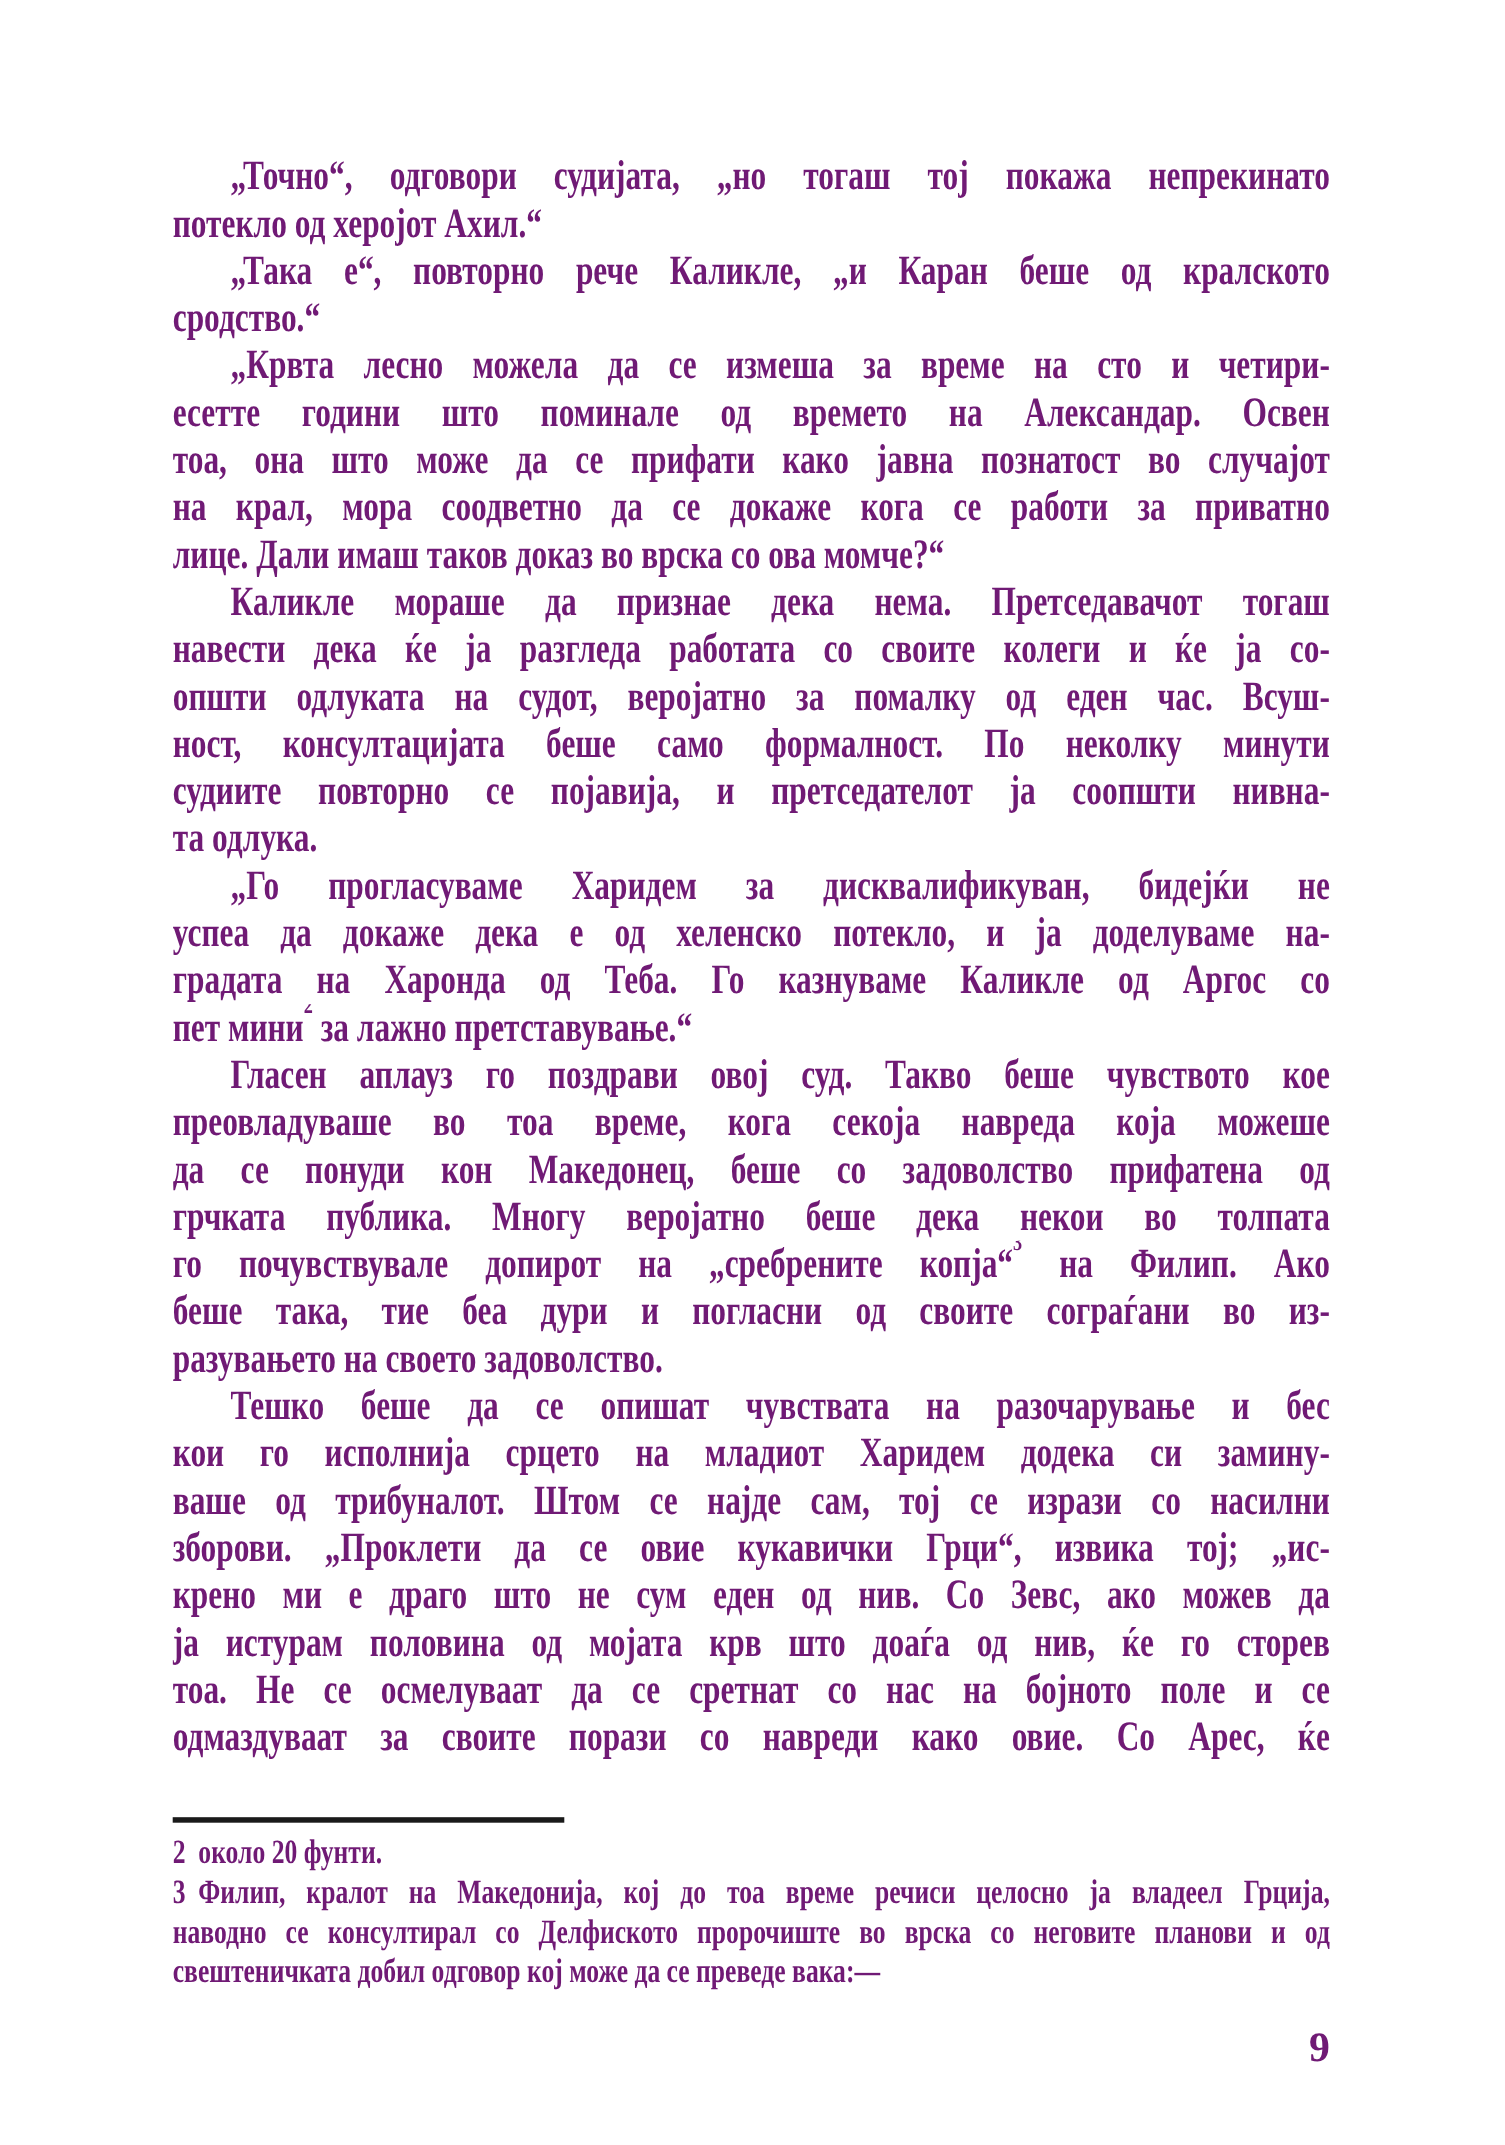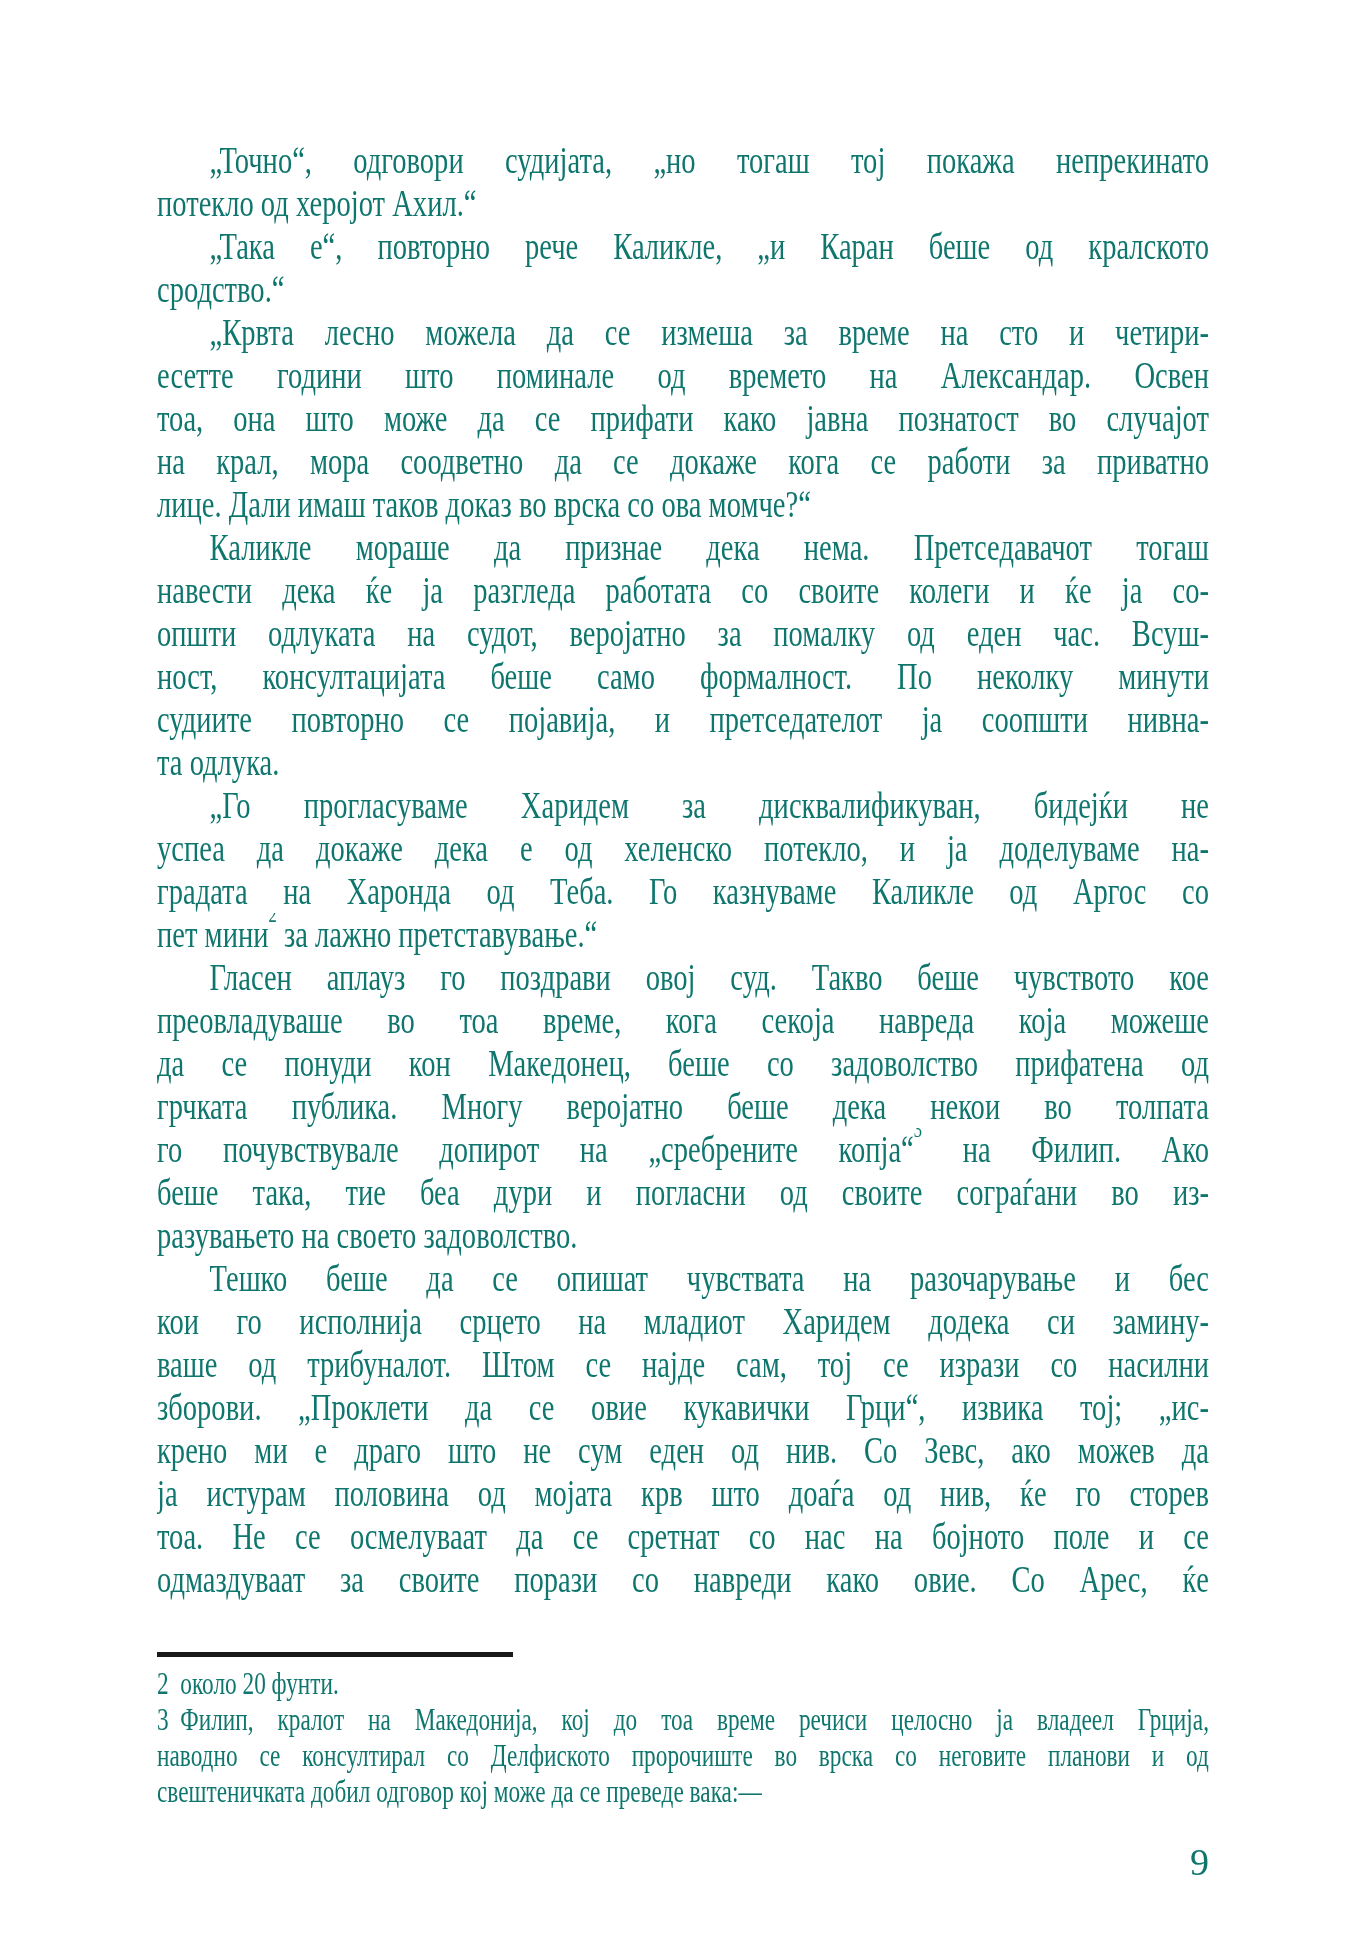--- a/index.html
+++ b/index.html
@@ -3,21 +3,22 @@
 <meta charset="utf-8">
 <style>
   html, body { margin: 0; padding: 0; background: #ffffff; }
   .page {
     position: relative;
     width: 1368px;
     height: 1950px;
     background: #ffffff;
     overflow: hidden;
     font-family: "Liberation Serif", "DejaVu Serif", serif;
-    color: #0f766e;
+    color: #701a75;
+    font-weight: bold;
   }
   
   .textblock {
     position: absolute;
     left: 157px;
     top: 139px;
     width: 1400px;
     transform: scaleX(0.7514);
     transform-origin: 0 0;
     font-size: 38px;

